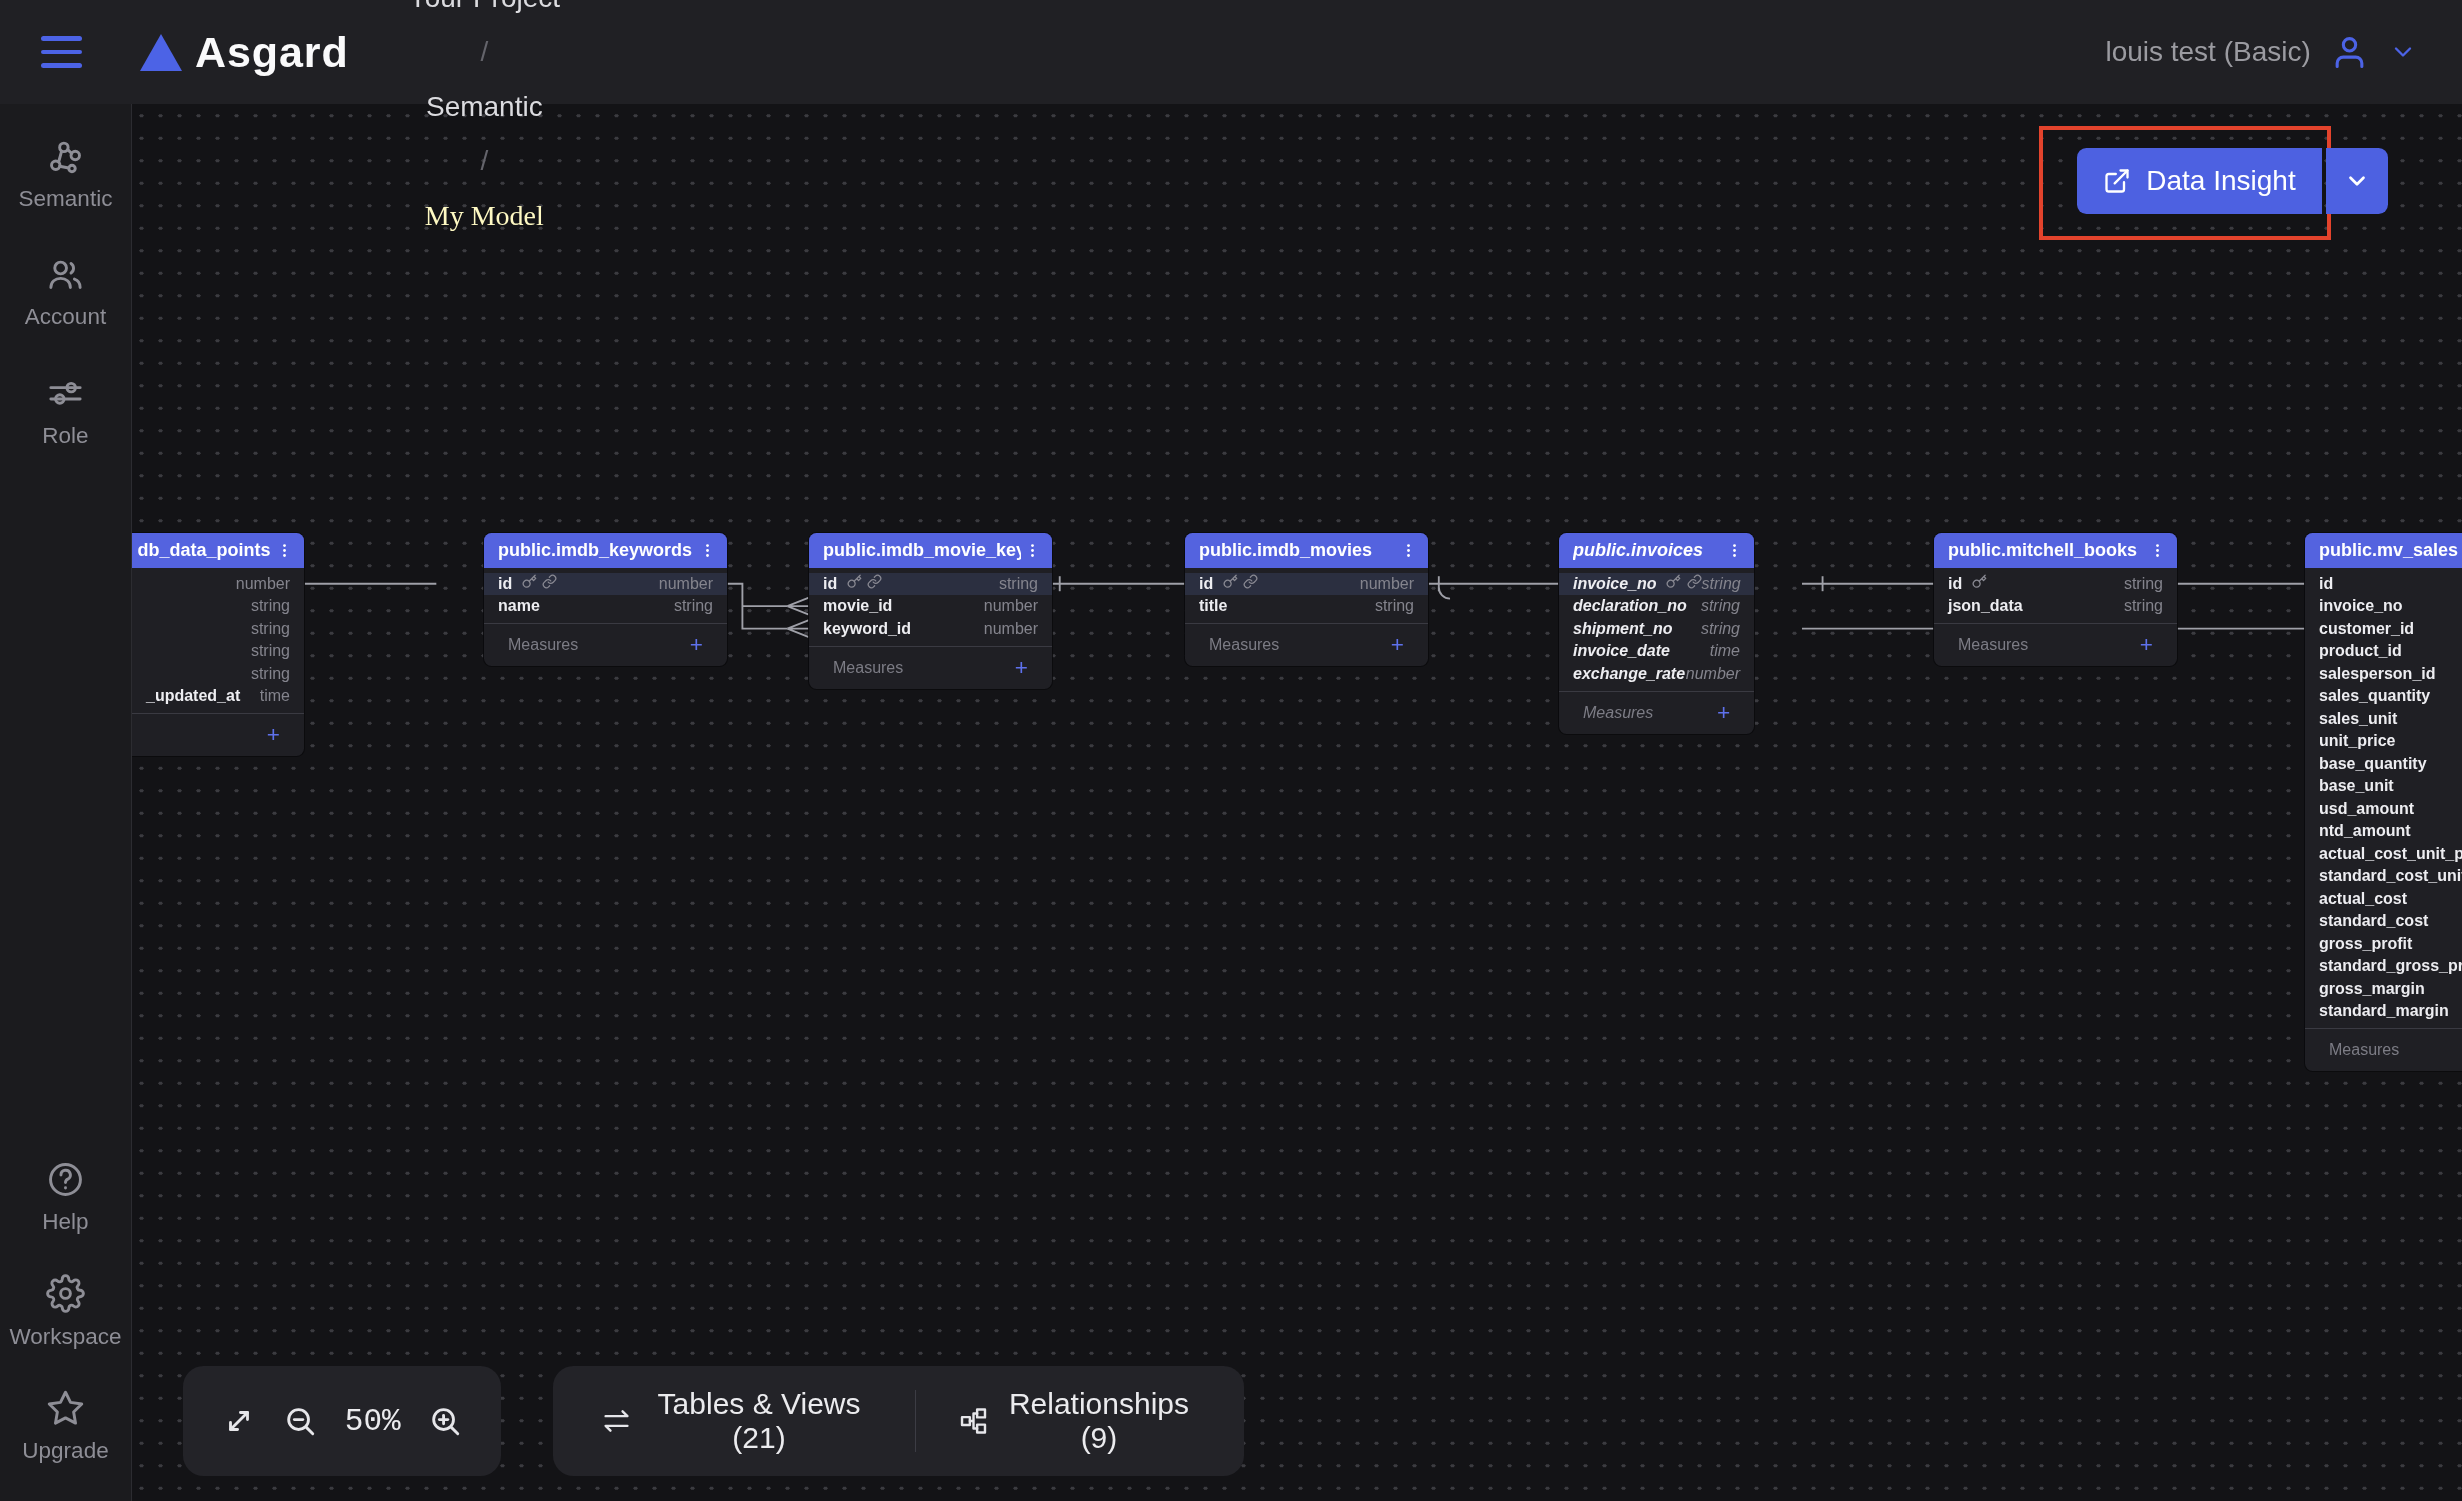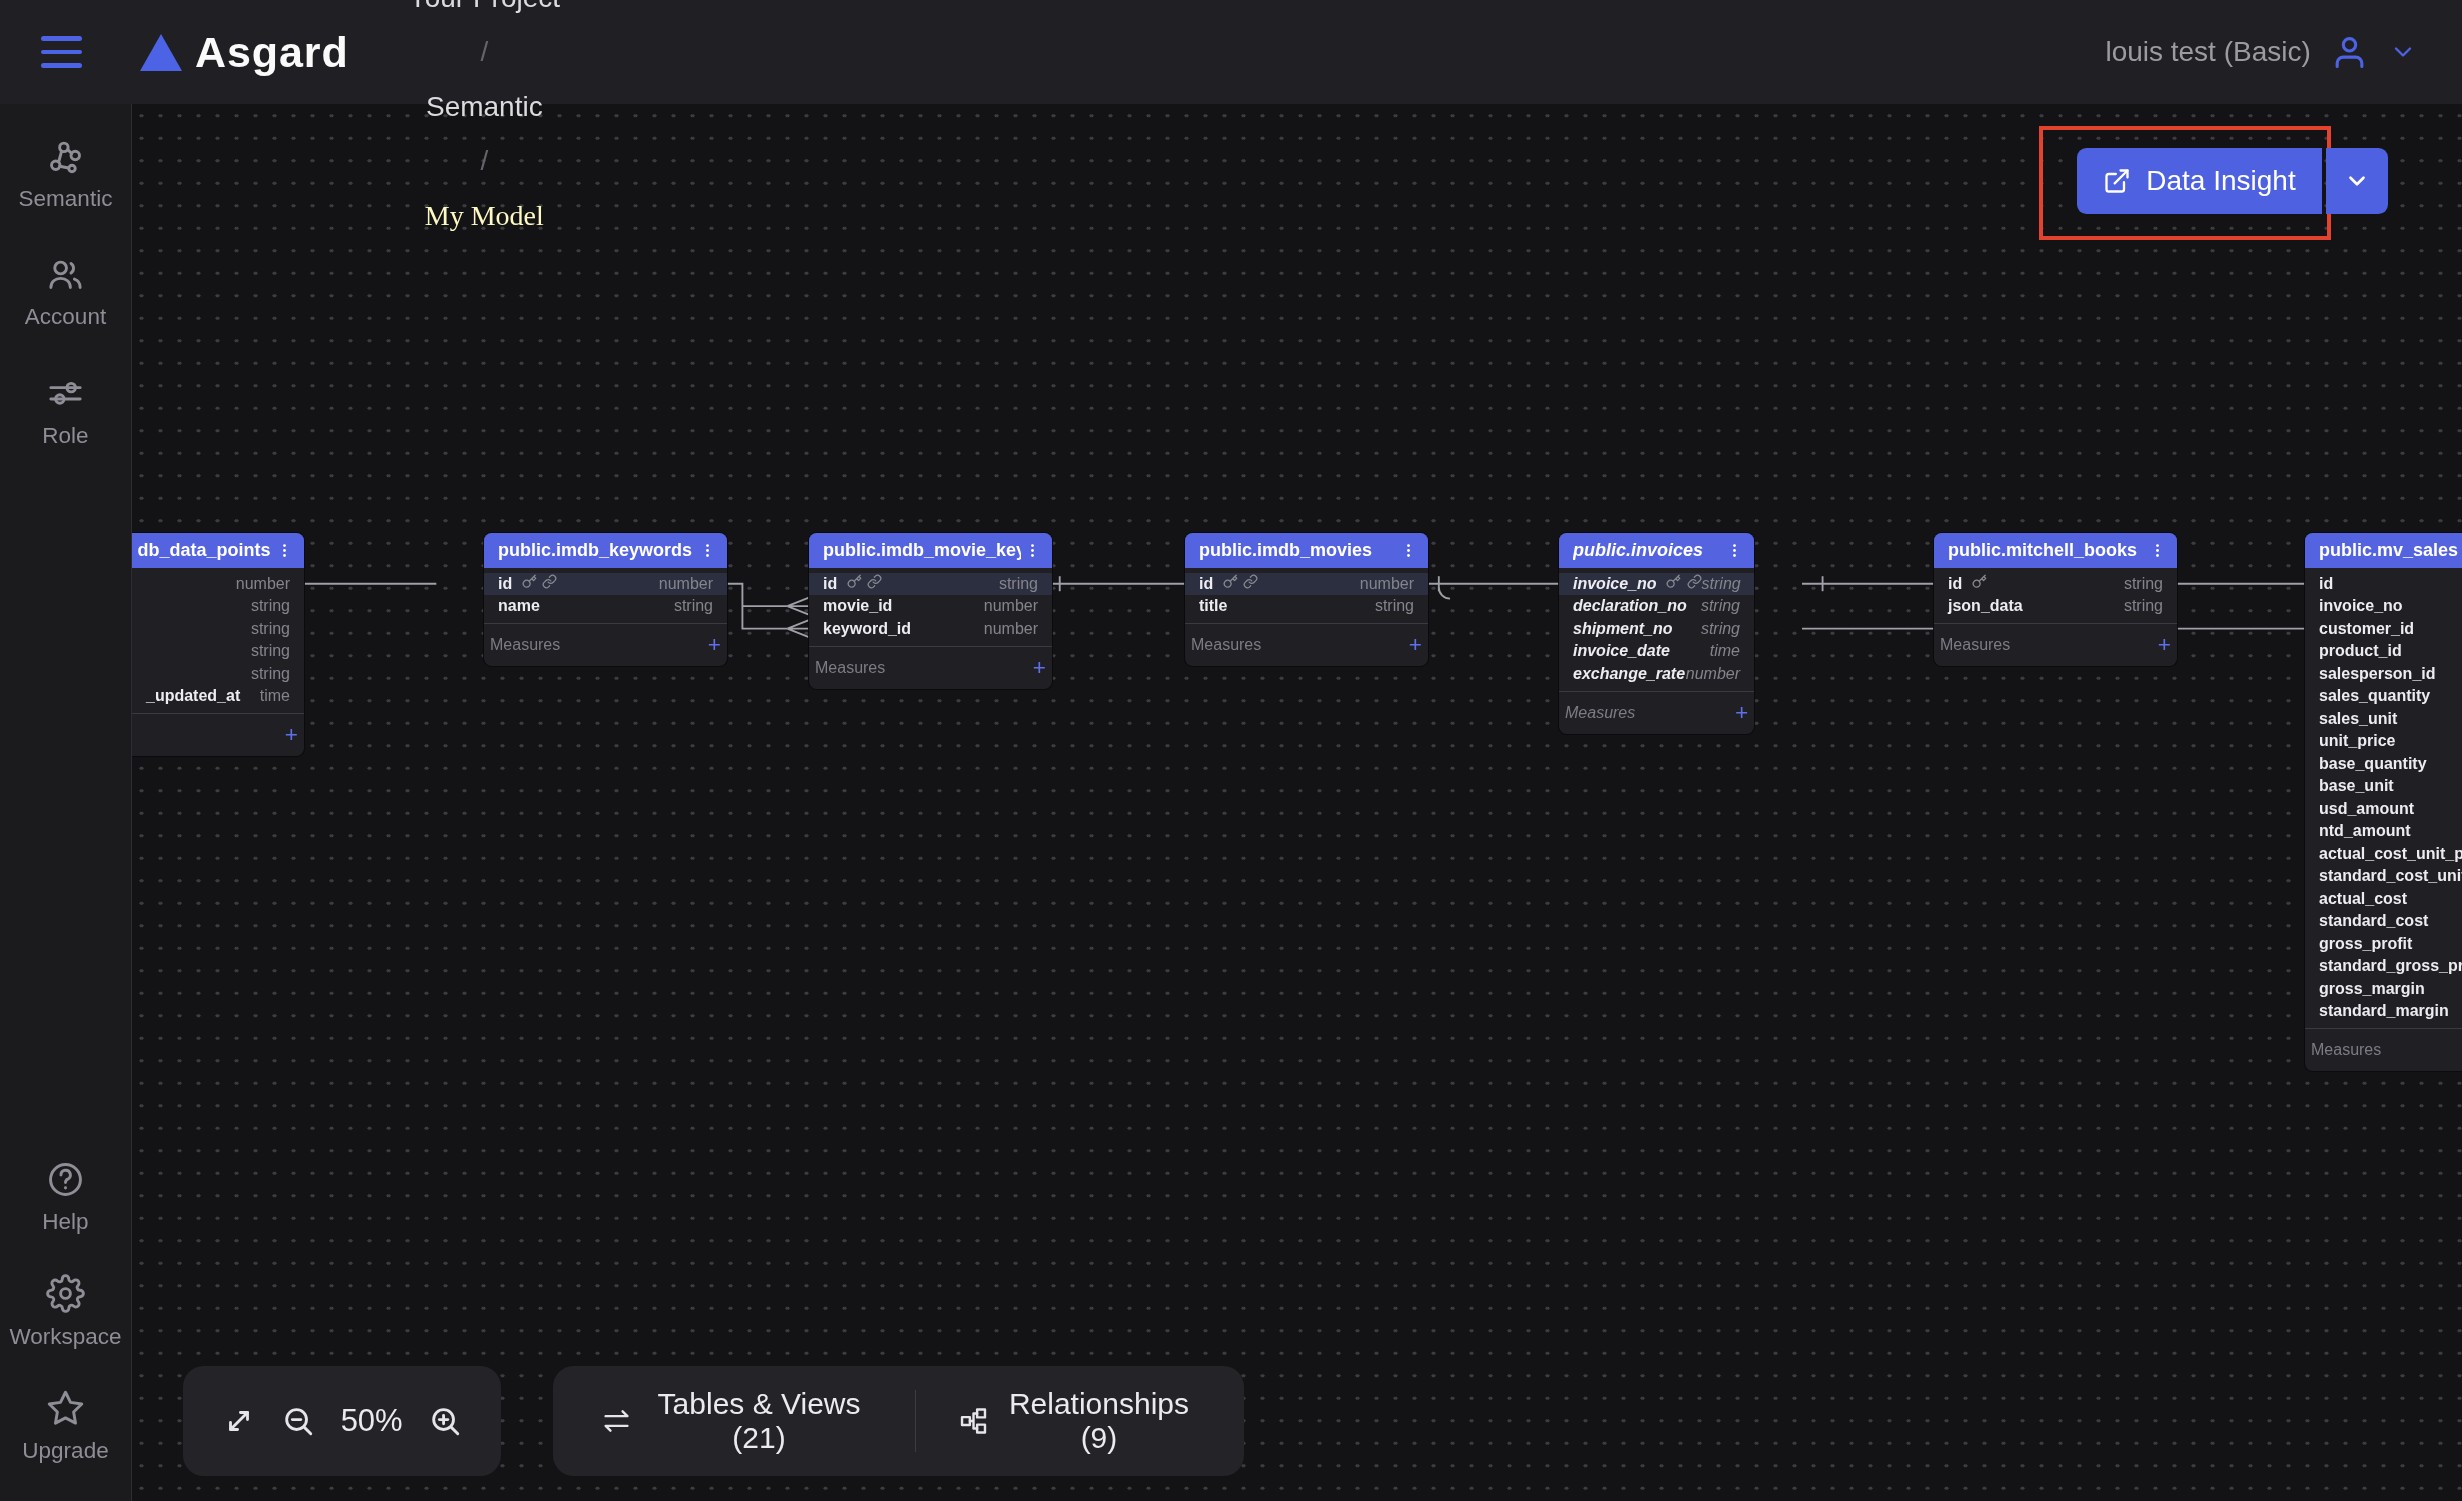--- a/index.html
+++ b/index.html
@@ -52,41 +52,41 @@
            border-radius:3.7px; cursor:pointer; flex:none; }
   .kebab svg { width:17px; height:17px; fill:#ffffff; }
   .node-body { padding-top:4.7px; }
   .node-row { height:22.5px; display:flex; align-items:center; padding:0 14px; font-size:16px; white-space:nowrap; }
   .node-row.pk { background:#2b2f40; }
   .fname { color:#ededf1; font-weight:700; }
   .ficons { display:flex; align-items:center; gap:5.6px; margin-left:9.4px; }
   .ficons svg { width:15px; height:15px; stroke:#8a8a93; fill:none; stroke-width:2; stroke-linecap:round; stroke-linejoin:round; }
   .ftype { margin-left:auto; color:#84848d; }
   .node-measures { border-top:0.9px solid #3a3a42; margin-top:5.6px; height:43px; display:flex; align-items:center;
-                   padding:0 6px; }
+                   padding:0 24px; }
   .measures-lbl { color:#7c7c85; font-size:16px; }
   .plus-btn { margin-left:auto; color:#5e71ec; font-size:22.5px; line-height:1; cursor:pointer; font-weight:400; }
 
   
   .split-btn { position:absolute; left:1945px; top:66px; display:flex; gap:3.7px; z-index:10; }
   .di-main { width:245px; height:66px; background:#4d61e1; border:none; border-radius:9.4px 0 0 9.4px;
              display:flex; align-items:center; justify-content:center; gap:15px; color:#ffffff; font-size:28px;
              font-family:"Liberation Sans", sans-serif; cursor:pointer; }
   .di-main svg { width:28px; height:28px; stroke:#ffffff; fill:none; stroke-width:2; stroke-linecap:round; stroke-linejoin:round; }
   .di-chev { width:62px; height:66px; background:#4d61e1; border:none; border-radius:0 9.4px 9.4px 0;
              display:flex; align-items:center; justify-content:center; cursor:pointer; }
   .di-chev svg { width:26px; height:26px; stroke:#ffffff; fill:none; stroke-width:2.5; stroke-linecap:round; stroke-linejoin:round; }
   .annotation-box { position:absolute; left:1907px; top:44px; width:292px; height:114px;
                     border:4.7px solid #e3432c; z-index:9; pointer-events:none; }
 
   
   .pill { position:absolute; top:1284px; height:110px; background:#232328; border-radius:20.6px;
           display:flex; align-items:center; z-index:10; color:#ebebee; font-size:30px; }
   .pill svg { stroke:#e6e6ea; fill:none; stroke-width:2; stroke-linecap:round; stroke-linejoin:round; }
-  .pill-zoom { left:51px; width:318px; padding:0 39px; justify-content:space-between; }
+  .pill-zoom { left:51px; width:318px; padding:0 39px; justify-content:space-between;font-family:Liberation Mono, monospace; }
   .pill-info { left:421px; width:691px; padding:0 49px; }
   .tool-btn { background:none; border:none; display:flex; align-items:center; gap:15px; cursor:pointer;
               color:#ebebee; font-size:30px; font-family:"Liberation Sans", sans-serif; padding:0; }
   .tool-btn svg { width:34px; height:34px; }
   .zoom-pct { color:#ebebee; font-size:31px; }
   .v-div { width:0.9px; height:62px; background:#3c3c44; margin:0 43px; flex:none; }
 </style>
 </head>
 <body>
 

